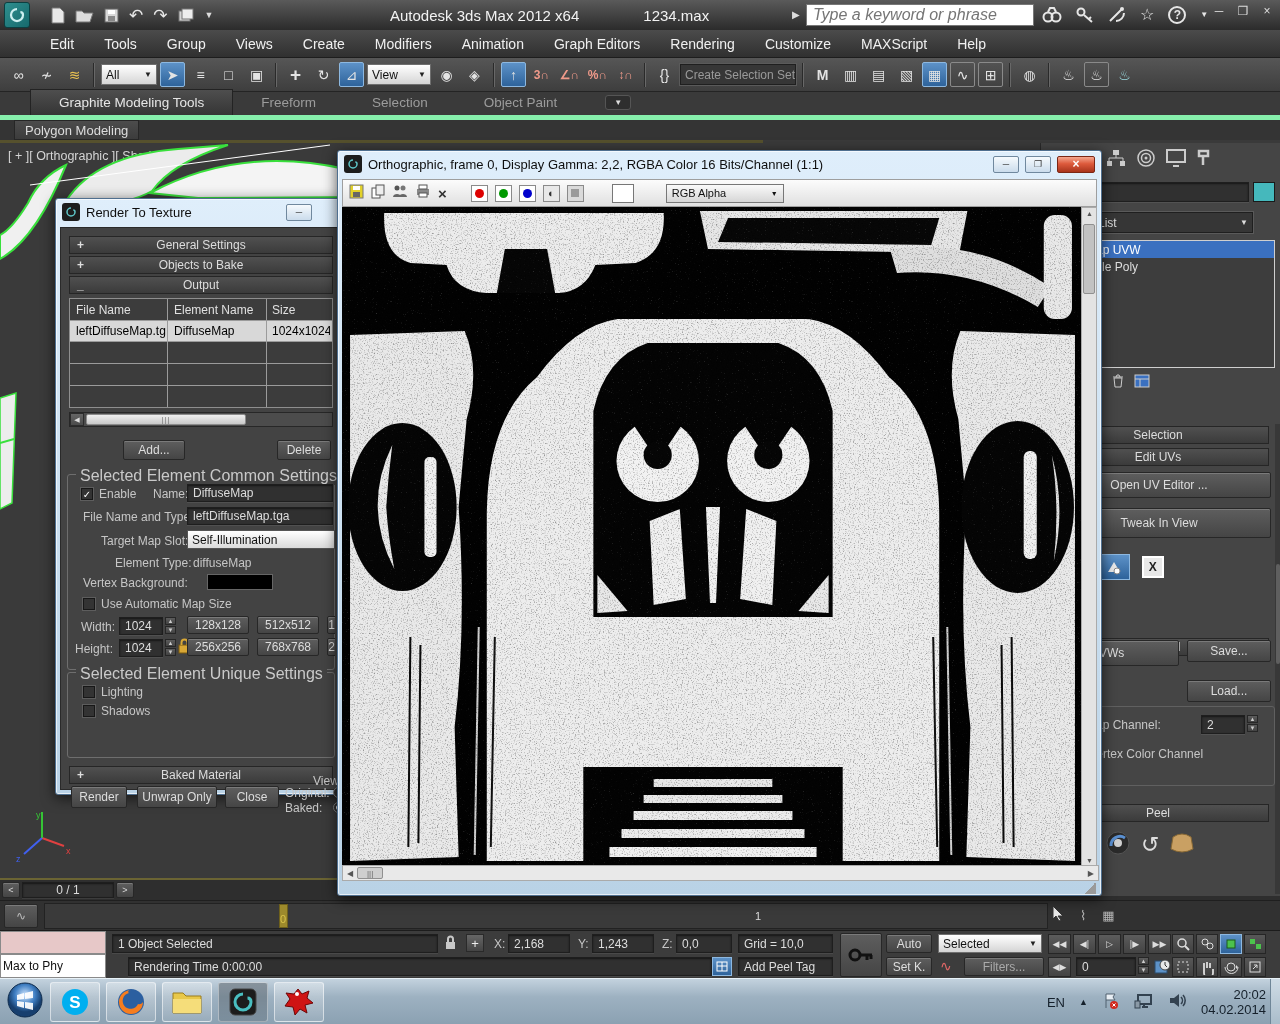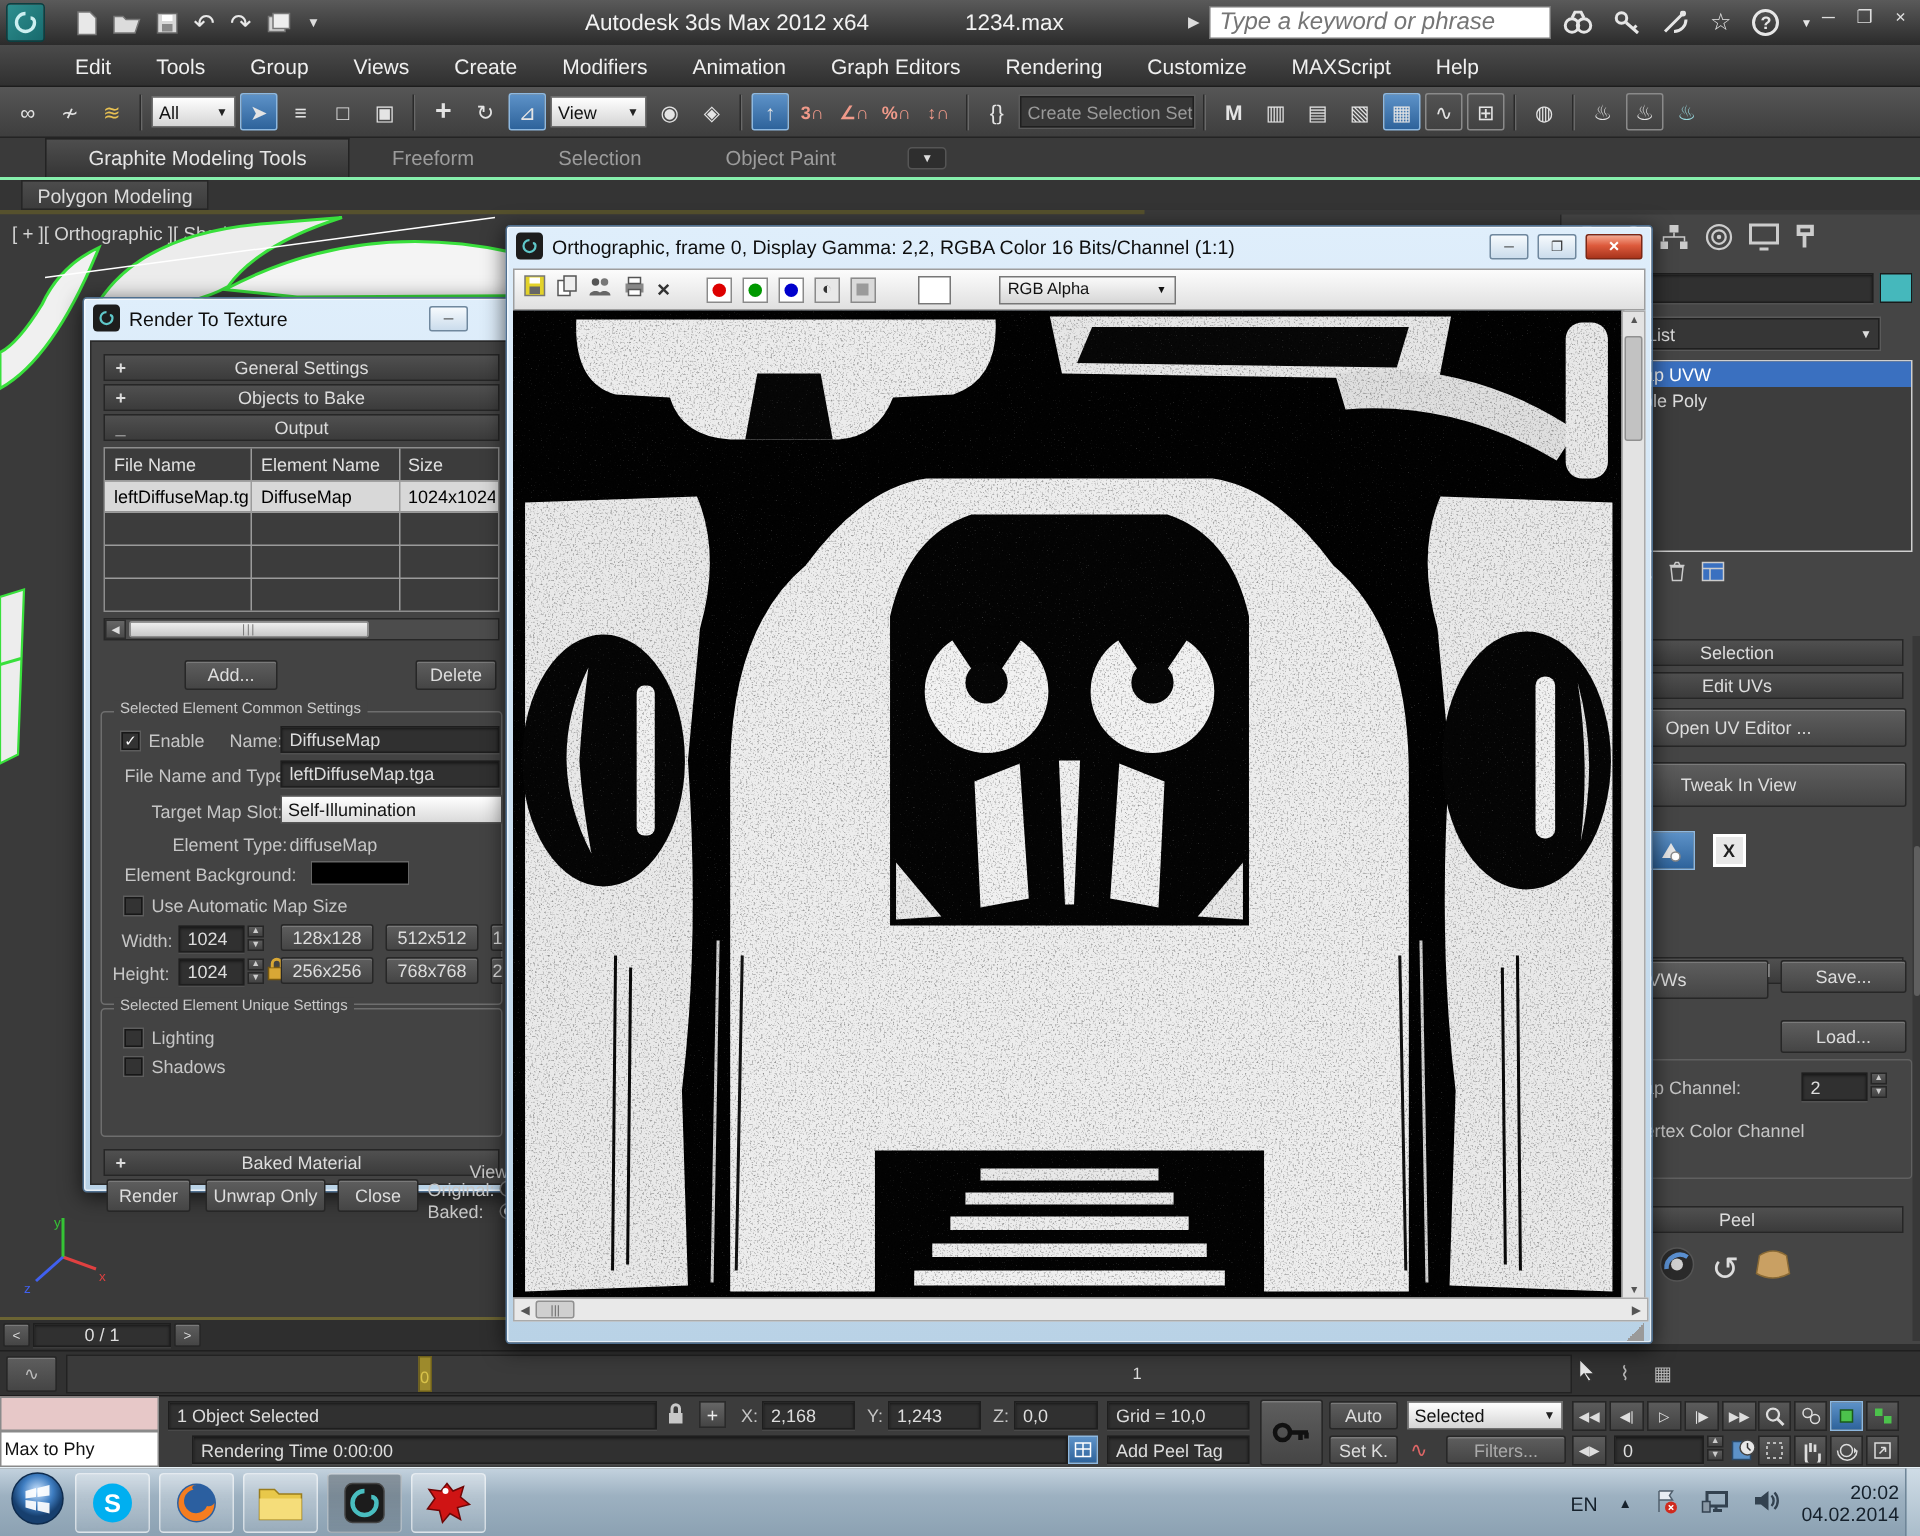--- a/index.html
+++ b/index.html
@@ -29,37 +29,37 @@
 #maintb .big{font-size:19px;font-weight:bold;}
 #maintb .bold{font-weight:bold;}
 #maintb .box{border:1px solid #8a8a8a;}
 .ddw,.ddd{height:21px;display:flex;align-items:center;font-size:12px;padding:0 4px;position:relative;overflow:hidden;white-space:nowrap;}
 .ddw{background:linear-gradient(#ffffff,#d5d5d5);color:#111;border:1px solid #6f6f6f;}
 .ddd{background:#363636;color:#9a9a9a;border:1px solid #1f1f1f;box-shadow:0 0 0 1px #5a5a5a;}
 .ddw::after,.ddd::after{content:"▼";font-size:8px;margin-left:auto;padding-left:5px;color:#222;}
 .ddd::after{color:#ddd;}
 .w52{width:56px}.w62{width:64px}.w120{width:116px;}
 
-#ribbon{left:0;top:92px;width:1280px;height:28px;background:#3a3a3a;display:flex;align-items:flex-end;padding-left:30px;border-bottom:2px solid #86efac;}
+#ribbon{left:0;top:92px;width:1280px;height:28px;background:#3a3a3a;display:flex;align-items:flex-end;padding-left:30px;border-bottom:5px solid #86efac;}
 #ribbon .rtab{padding:5px 28px;font-size:13.5px;color:#9c9c9c;}
 #ribbon .rtab.active{background:linear-gradient(#4e4e4e,#353535);border:1px solid #232323;border-bottom:none;color:#e6e6e6;}
 #ribbon .rdd{margin-left:20px;margin-bottom:5px;width:26px;height:15px;background:#2e2e2e;border:1px solid #555;border-radius:3px;color:#ddd;font-size:8px;display:flex;align-items:center;justify-content:center;}
 #ribsub{left:0;top:120px;width:1280px;height:20px;background:#343434;}
 #ribsub .ptab{position:absolute;left:14px;top:0;height:20px;padding:0 10px;background:linear-gradient(#4c4c4c,#3c3c3c);border:1px solid #262626;color:#dcdcdc;font-size:13px;display:flex;align-items:center;}
 #olive{left:0;top:140px;width:763px;height:3px;background:#56512d;}
 
 #viewport{left:0;top:143px;width:1280px;height:735px;background:#3a3a3a;}
 #vplabel{left:8px;top:6px;color:#d4d4d4;font-size:12.5px;}
 
 .btn3{background:linear-gradient(#5e5e5e,#454545);border:1px solid #272727;box-shadow:inset 0 1px 0 rgba(255,255,255,.18);color:#ddd;font-size:12px;display:flex;align-items:center;justify-content:center;border-radius:2px;}
 .fld{background:#303030;border:1px solid #1e1e1e;box-shadow:inset 0 1px 2px rgba(0,0,0,.55),0 1px 0 rgba(255,255,255,.07);color:#ddd;font-size:12px;display:flex;align-items:center;padding:0 5px;white-space:nowrap;overflow:hidden;}
 .roll{background:linear-gradient(#505050,#3b3b3b);border:1px solid #262626;color:#ddd;font-size:12px;display:flex;align-items:center;justify-content:center;position:relative;height:18px;}
 .roll .pm{position:absolute;left:7px;font-weight:bold;}
 .grp{border:1px solid #6e6e6e;border-radius:3px;position:absolute;}
-.legend{position:absolute;top:-8px;left:8px;background:#434343;padding:0 4px;font-size:10px;color:#c9c9c9;white-space:nowrap;}
+.legend{position:absolute;top:-8px;left:8px;background:#434343;padding:0 4px;font-size:16px;color:#c9c9c9;white-space:nowrap;}
 .lbl{position:absolute;color:#c6c6c6;font-size:12px;white-space:nowrap;}
 .cb{width:12px;height:12px;background:#333;border:1px solid #171717;box-shadow:0 0 0 1px #5d5d5d;display:inline-flex;align-items:center;justify-content:center;color:#fff;font-size:10px;position:absolute;}
 .radio{width:11px;height:11px;border-radius:50%;background:#2e2e2e;border:1px solid #808080;position:absolute;}
 .radio.on::after{content:"";position:absolute;inset:2px;border-radius:50%;background:#ededed;}
 .spin{position:absolute;width:11px;display:flex;flex-direction:column;gap:1px;}
 .spin i{height:8px;background:linear-gradient(#5c5c5c,#424242);border:1px solid #262626;color:#ccc;font-size:6px;font-style:normal;display:flex;align-items:center;justify-content:center;}
 
 .w7{position:absolute;background:linear-gradient(#dfeefb,#b9d2e6);border:1px solid #4f6f8f;border-radius:3px;box-shadow:0 3px 14px rgba(0,0,0,.65),inset 0 0 0 1px rgba(255,255,255,.65);}
 .w7 .tbar{height:26px;display:flex;align-items:center;font-size:13px;color:#0e0e0e;padding:0 6px;gap:6px;}
 .glassbtn{width:26px;height:17px;border:1px solid #70889e;border-radius:2px;background:linear-gradient(#f6fafd,#cbdcec);display:flex;align-items:center;justify-content:center;font-size:9px;color:#333;}
@@ -690,21 +690,21 @@
       <span class="lbl" style="left:22px;top:282px;">File Name and Type:</span>
       <div class="fld abs" style="left:126px;top:279px;width:146px;height:18px;">
           <span>leftDiffuseMap.tga</span>
         </div>
       <span class="lbl" style="left:40px;top:306px;">Target Map Slot:</span>
       <div class="abs" style="left:126px;top:302px;width:148px;height:19px;background:linear-gradient(#fff,#dadada);border:1px solid #555;color:#111;font-size:12px;display:flex;align-items:center;padding:0 4px;">
           <span>Self-Illumination</span>
         </div>
       <span class="lbl" style="left:54px;top:328px;">Element Type:</span>
       <span class="lbl" style="left:132px;top:328px;">diffuseMap</span>
-      <span class="lbl" style="left:22px;top:348px;">Element Background:</span>
+      <span class="lbl" style="left:22px;top:348px;">Vertex Background:</span>
       <div class="abs" style="left:146px;top:346px;width:66px;height:16px;background:#000;border:1px solid #666;"></div>
       <span class="cb" style="left:22px;top:370px;"></span>
       <span class="lbl" style="left:40px;top:369px;">Use Automatic Map Size</span>
       <span class="lbl" style="left:20px;top:392px;">Width:</span>
       <div class="fld abs" style="left:58px;top:389px;width:44px;height:18px;">
           <span>1024</span>
         </div>
       <div class="spin" style="left:104px;top:389px;">
           <i>▲</i>
           <i>▼</i>

